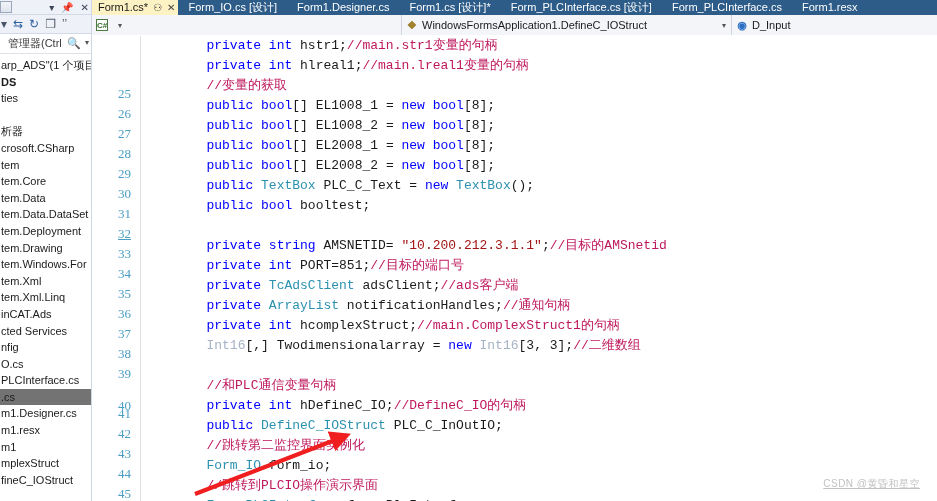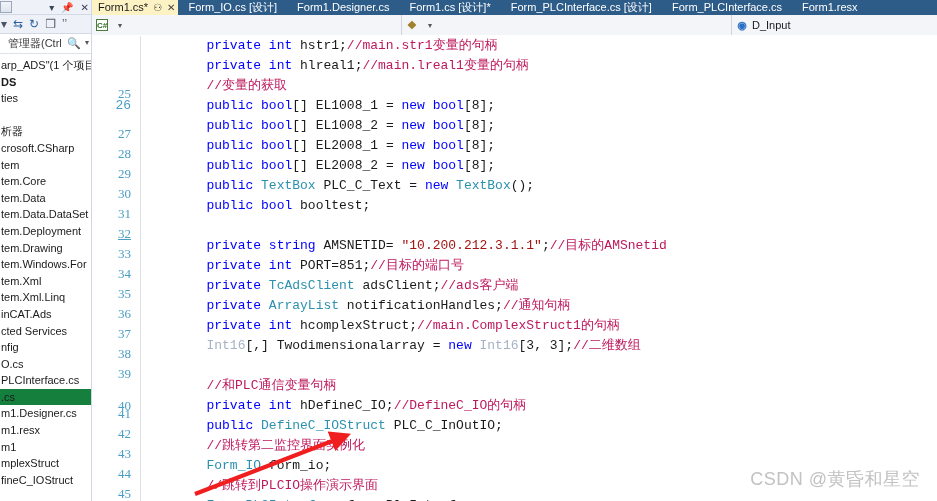--- a/index.html
+++ b/index.html
@@ -84,21 +84,21 @@
     line-height: 16.6px;
     white-space: nowrap;
   }
   #tree .node {
     height: 16.6px;
     padding-left: 1px;
     overflow: hidden;
   }
   #tree .node.bold { font-weight: bold; }
   #tree .node.selected {
-    background: #15803d;
+    background: #737373;
   }
   #tree .node.blank { height: 16.6px; }
 
   
   #tabstrip {
     position: absolute; left: 92px; top: 0;
     width: 845px; height: 15px;
     background: #2d5c88;
     overflow: hidden;
     white-space: nowrap;
@@ -226,24 +226,25 @@
     position: absolute;
     left: 100px; top: 395px;
     width: 160px; height: 70px;
     pointer-events: none;
   }
 
   
   #watermark {
     position: absolute;
     right: 17px; bottom: 10px;
-    font-size: 18px;
+    font-size: 10px;
     color: #c2c2c2;
     letter-spacing: 0.5px;
     user-select: none;
+    text-decoration: underline;
   }
 </style>
 </head>
 <body>
 
 <div id="app">
 
   <div id="left-panel">
 
     <div id="left-panel-titlebar">
@@ -303,33 +304,34 @@
 
   <div id="navbar">
 
     <div class="nav-combo" id="nav-combo-project">
       <span class="glyph cs">C#</span>
       <span class="caret">▾</span>
     </div>
 
     <div class="nav-combo" id="nav-combo-type">
       <span class="glyph struct">❖</span>
+      <span class="label">WindowsFormsApplication1.DefineC_IOStruct</span>
       <span class="caret">▾</span>
     </div>
 
     <div class="nav-combo" id="nav-combo-member">
       <span class="glyph field">◉</span>
       <span class="label">D_Input</span>
     </div>
   </div>
 
   <div id="code-area">
     <div id="gutter">
         <div class="lineno" style="top: 0px;">25</div>
-        <div class="lineno" style="top: 12px; font-family: Liberation Mono, monospace;">26</div>
+        <div class="lineno" style="top: 20px;">26</div>
         <div class="lineno" style="top: 40px;">27</div>
         <div class="lineno" style="top: 60px;">28</div>
         <div class="lineno" style="top: 80px;">29</div>
         <div class="lineno" style="top: 100px;">30</div>
         <div class="lineno" style="top: 120px;">31</div>
         <div class="lineno" style="top: 140px; text-decoration: underline;">32</div>
         <div class="lineno" style="top: 160px;">33</div>
         <div class="lineno" style="top: 180px;">34</div>
         <div class="lineno" style="top: 200px;">35</div>
         <div class="lineno" style="top: 220px;">36</div>

